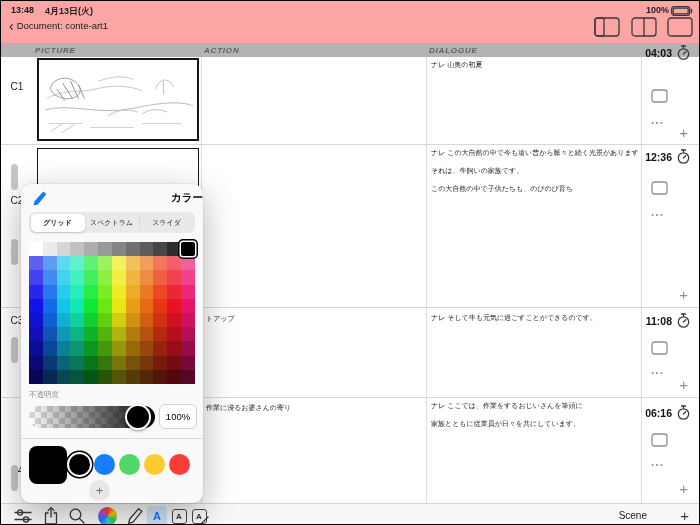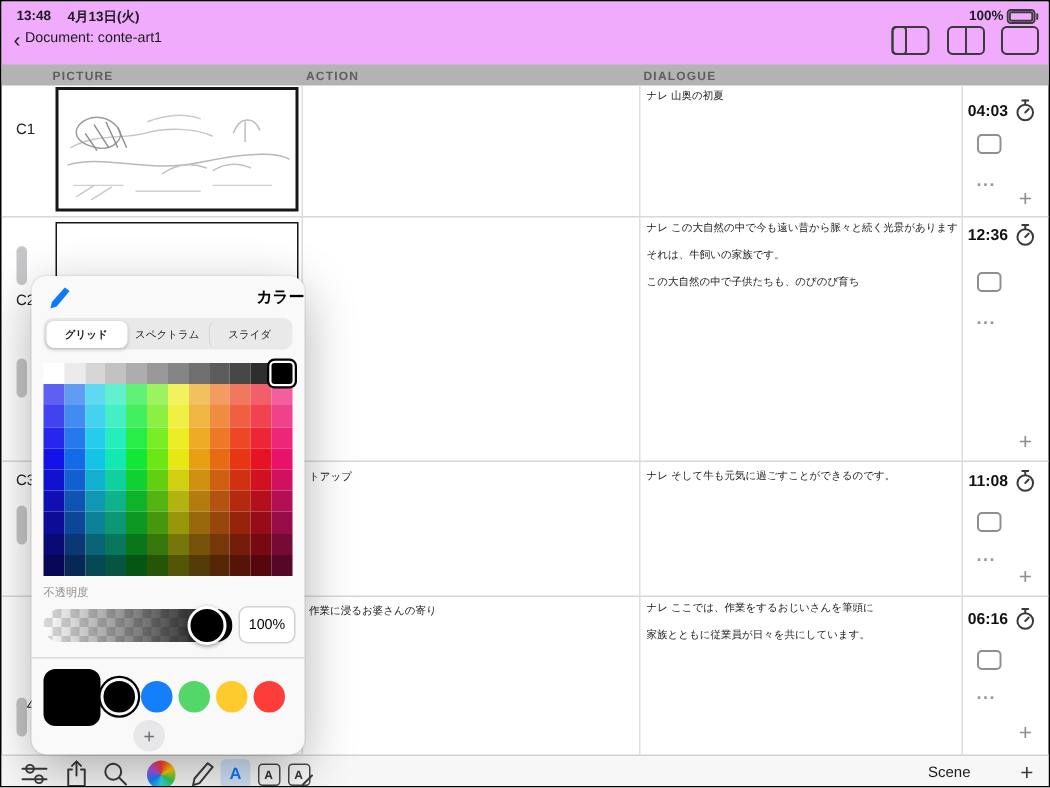--- a/index.html
+++ b/index.html
@@ -3,28 +3,28 @@
 <meta charset="utf-8">
 <style>
   html,body{margin:0;padding:0;background:#e9e9e9;}
   .screen{
     position:relative;width:700px;height:525px;background:#fff;overflow:hidden;
     font-family:"Liberation Sans","DejaVu Sans",sans-serif;color:#111;
     box-sizing:border-box;border:1px solid #000;
   }
   .abs{position:absolute;}
   
-  .topbar{left:0;top:0;width:700px;height:52px;background:#f0abfc;}
+  .topbar{left:0;top:0;width:700px;height:52px;background:#fca5a5;}
   .statustext{font-size:9px;font-weight:bold;color:#1c1c1e;}
   .navback{font-size:9.5px;color:#1c1c1e;}
   .chev{font-size:14px;line-height:10px;color:#1c1c1e;margin-right:3px;}
   .navtitle{font-size:10.5px;font-weight:bold;color:#000;}
   .layoutbtn{display:inline-block;margin-left:6px;}
   .colhdr{left:0;top:42px;width:700px;height:14px;background:#b3b3b3;}
-  .colhdr span{position:absolute;top:2.5px;font-size:8px;letter-spacing:.8px;color:#5e5e5e;font-weight:bold;}
+  .colhdr span{position:absolute;top:2.5px;font-size:8px;letter-spacing:.8px;color:#5e5e5e;font-weight:bold;font-style:italic;}
   
   .vline{width:1px;background:#dedede;top:56px;height:446px;}
   .hline{left:0;width:700px;height:1px;background:#d8d8d8;}
   .rowlabel{left:4px;width:24px;text-align:center;font-size:10px;color:#222;}
   .pill{left:10px;width:7px;height:26px;border-radius:4px;background:#c7c7c9;}
   .frame{left:36px;width:162px;height:83px;background:#fff;border:2px solid #161616;box-sizing:border-box;}
   .frame svg{width:100%;height:100%;display:block;}
   .frame svg path{fill:none;stroke-width:1;}
   .actiontext,.dlgline{font-size:7px;color:#1a1a1a;line-height:18px;white-space:nowrap;}
   .dlg{left:430px;width:206px;}
@@ -166,21 +166,21 @@
     <div class="dlgline">この大自然の中で子供たちも、のびのび育ち</div>
   </div>
   <div class="abs dlg" style="top:308px;">
     <div class="dlgline">ナレ そして牛も元気に過ごすことができるのです。</div>
   </div>
   <div class="abs dlg" style="top:396px;">
     <div class="dlgline">ナレ ここでは、作業をするおじいさんを筆頭に</div>
     <div class="dlgline">家族とともに従業員が日々を共にしています。</div>
   </div>
 
-  <div class="abs rc-time" style="top:65px;margin-left:15px;">
+  <div class="abs rc-time" style="top:44px;margin-left:15px;">
     <span>04:03</span>
     <svg class="icon" width="15" height="16" viewBox="0 0 15 16">
         <line x1="5.5" y1="1" x2="9.5" y2="1"></line>
         <line x1="7.5" y1="1" x2="7.5" y2="3.2"></line>
         <circle cx="7.5" cy="9" r="5.2"></circle>
         <line x1="7.5" y1="9" x2="9.8" y2="6.7"></line>
       </svg>
   </div>
   <div class="abs rc-frame" style="top:88px;">
       <svg class="icon" width="17" height="14" viewBox="0 0 17 14">

